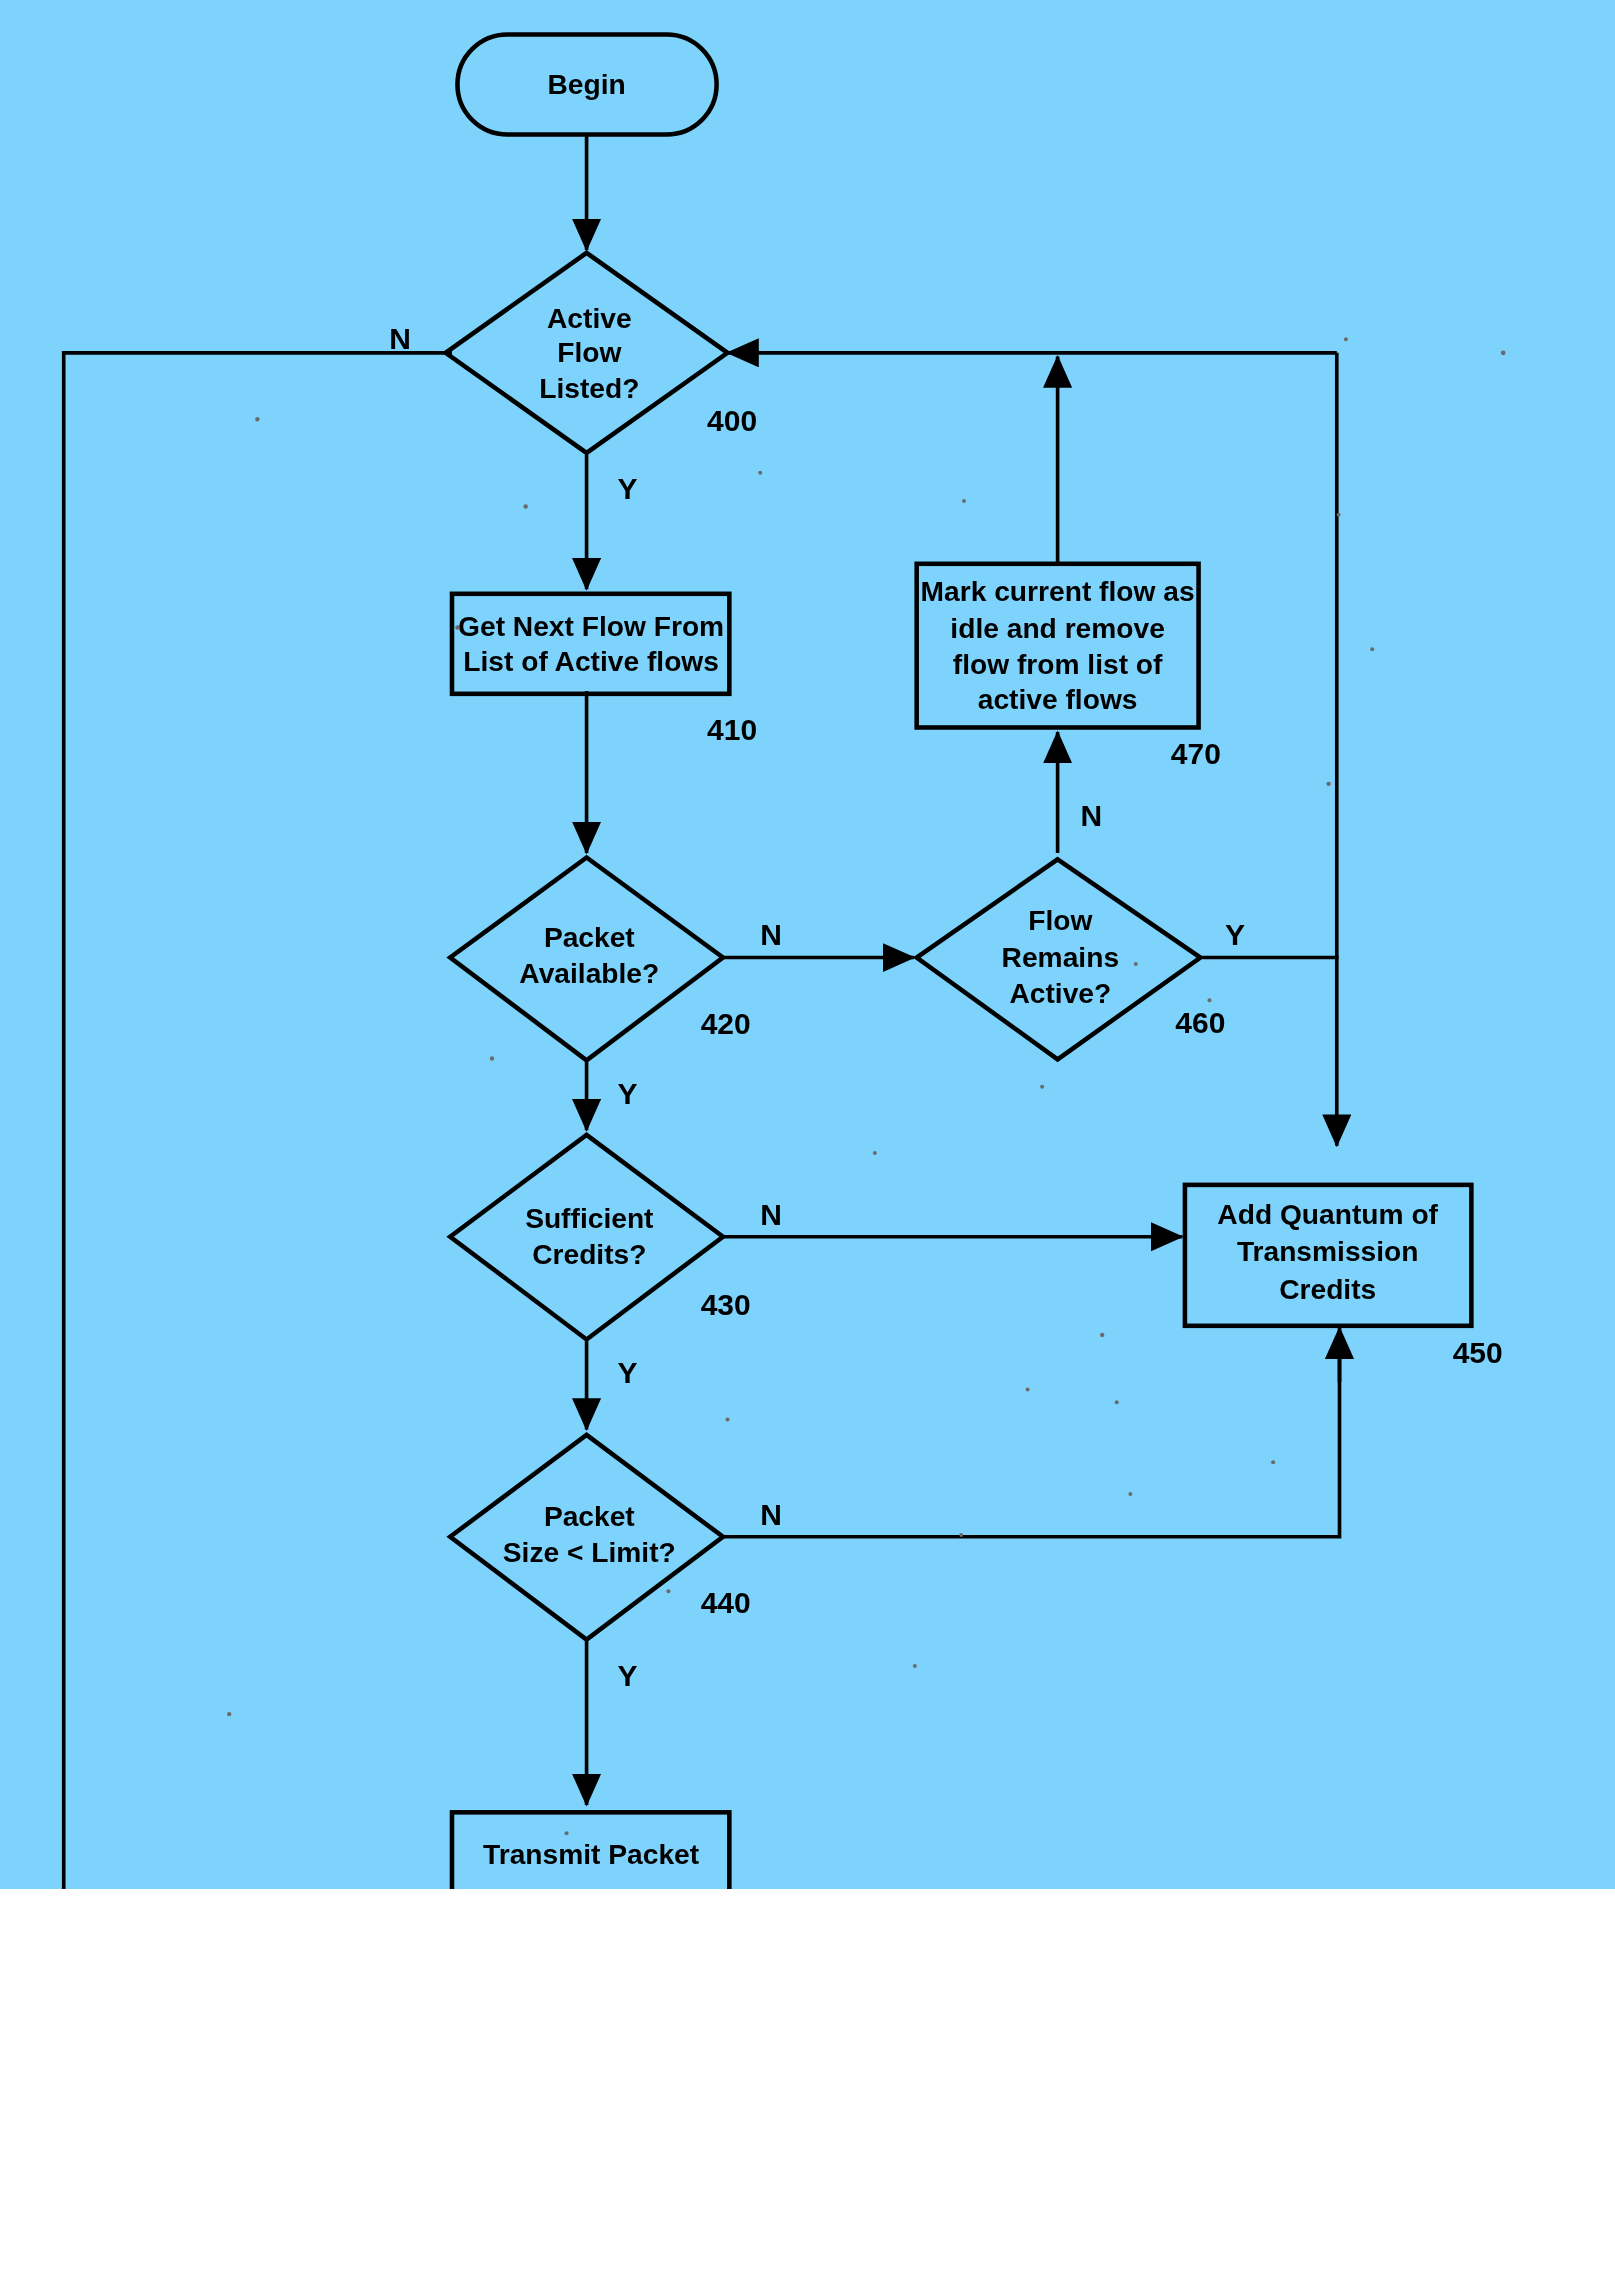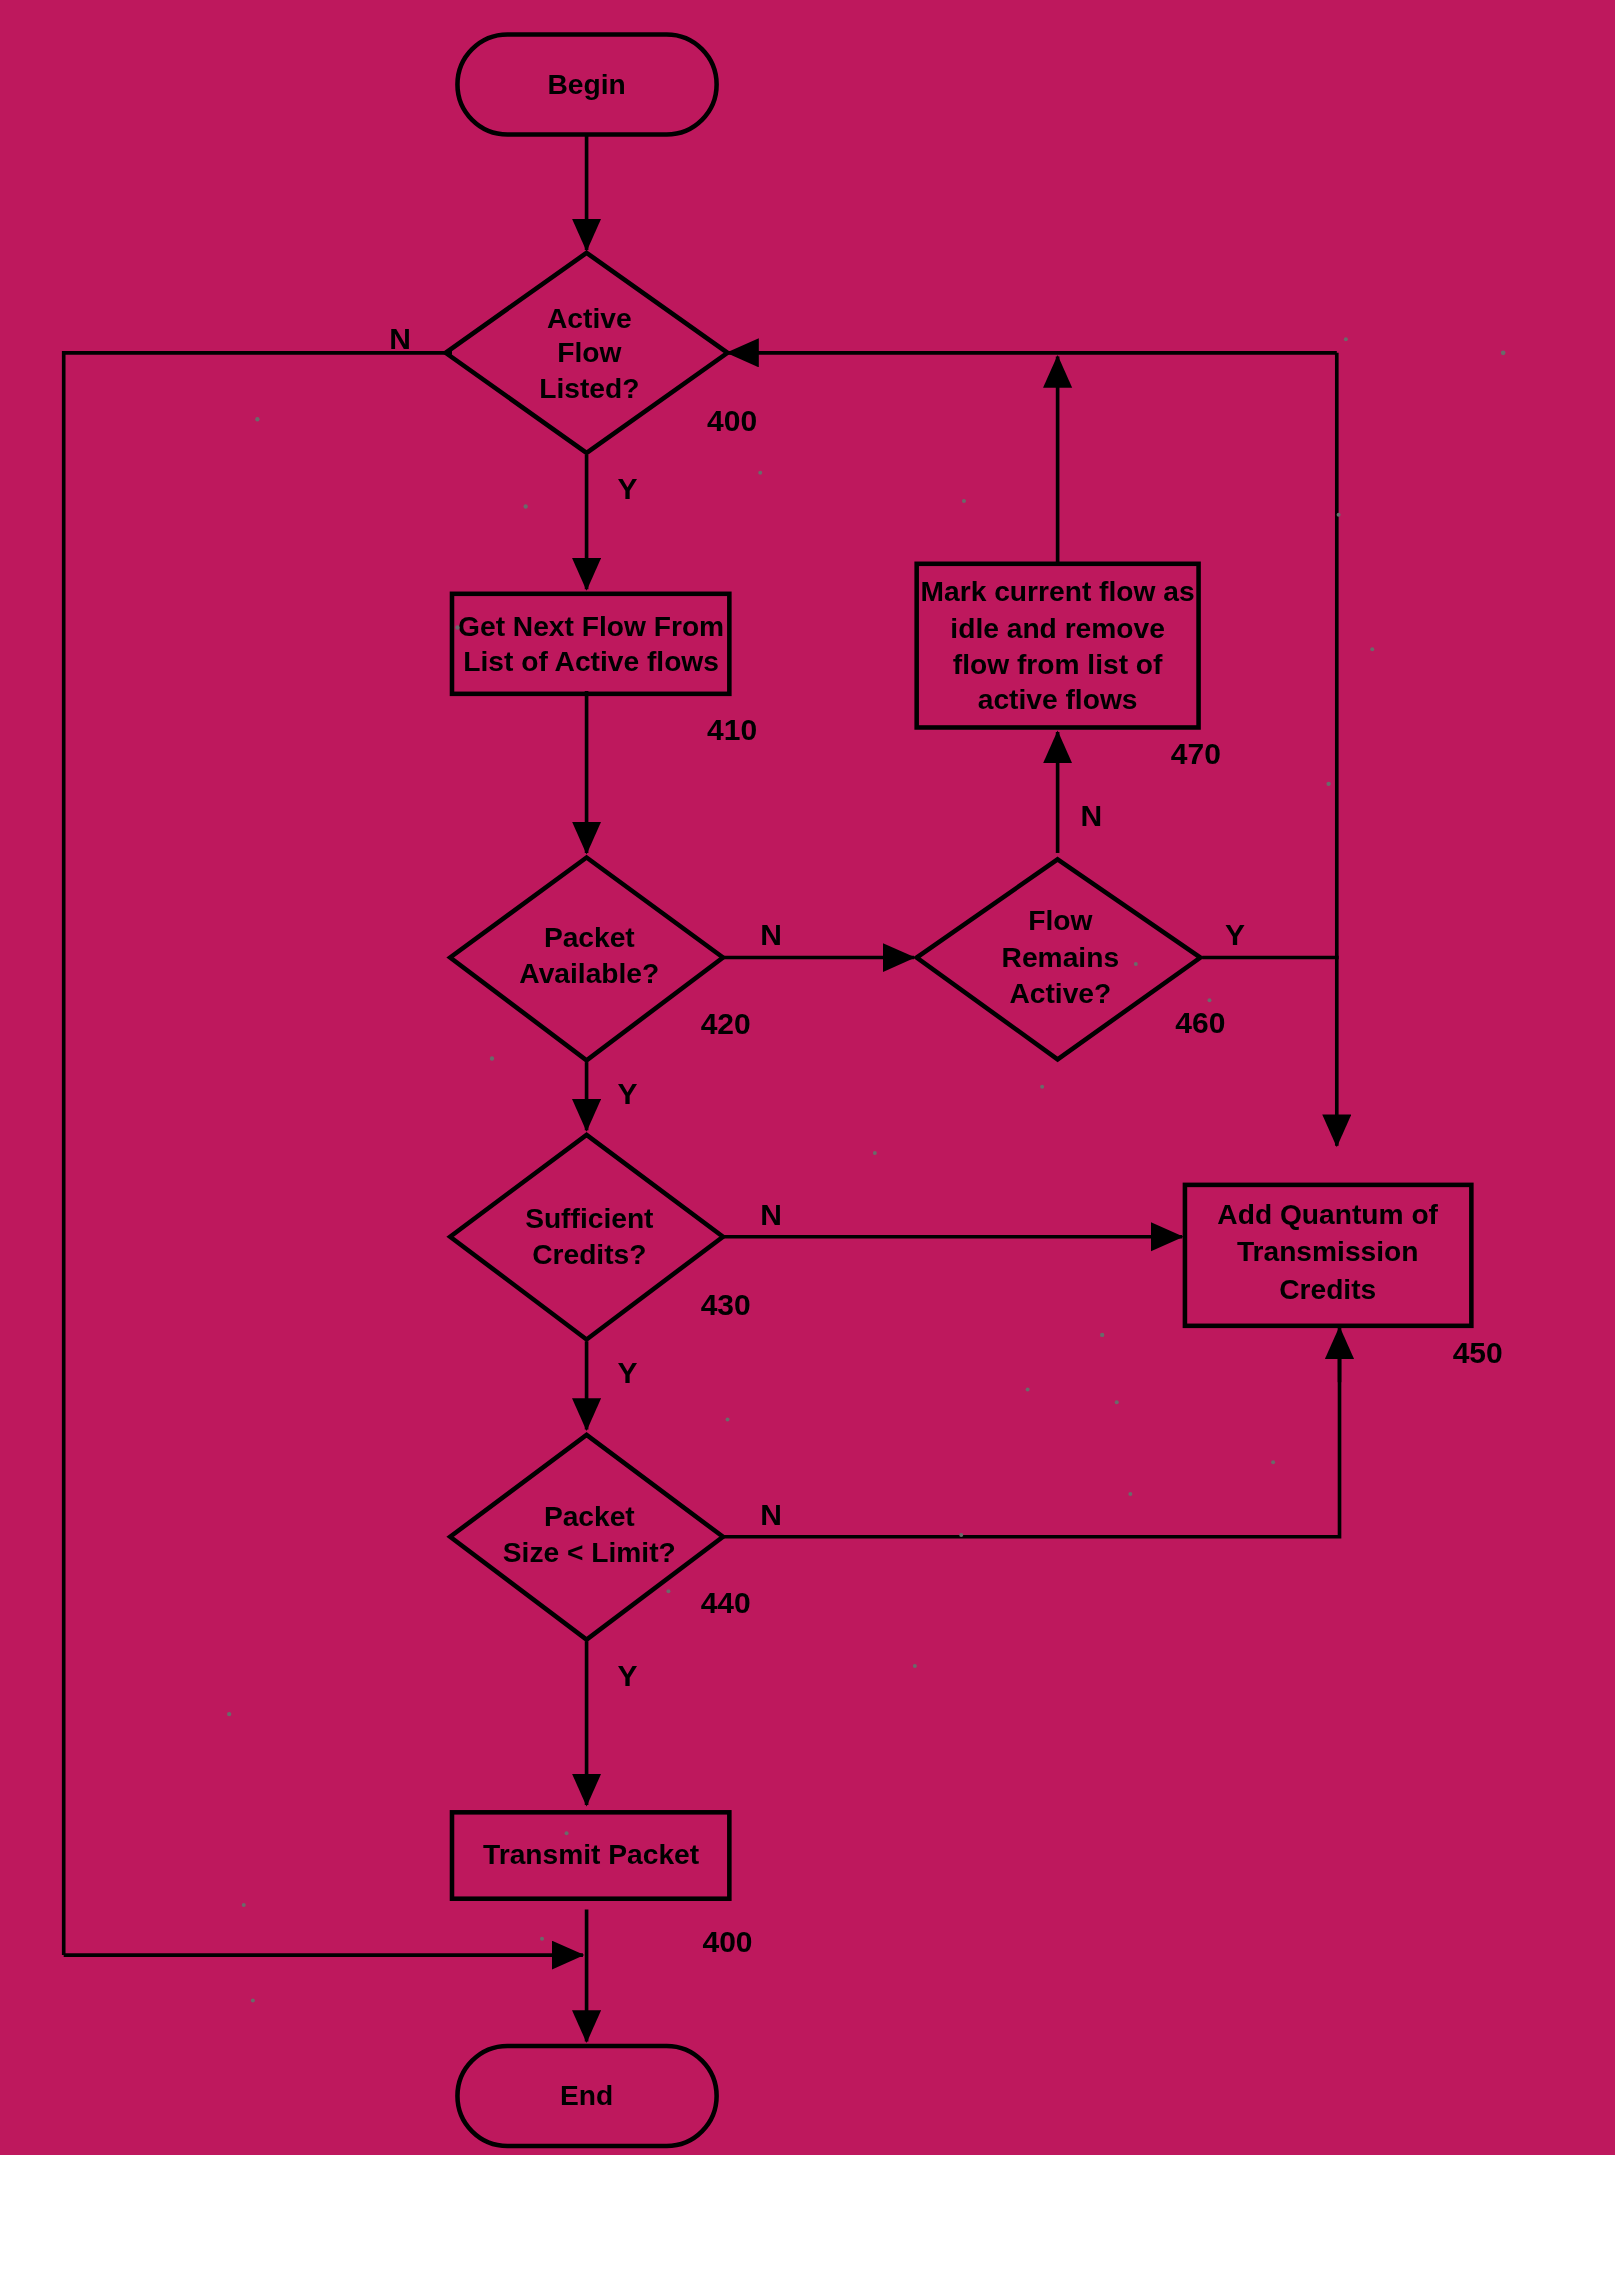--- a/index.html
+++ b/index.html
@@ -6,22 +6,22 @@
     margin: 0;
     padding: 0;
     background: #ffffff;
   }
   body {
     font-family: "Liberation Sans", sans-serif;
   }
   #page {
     position: relative;
     width: 1616px;
-    height: 2155px;
-    background: #be185d;
+    height: 1889px;
+    background: #7dd3fc;
     overflow: hidden;
   }
   #flow-svg {
     position: absolute;
     left: 0;
     top: 0;
     width: 1616px;
     height: 2287px;
   }
   .shape-fill {

